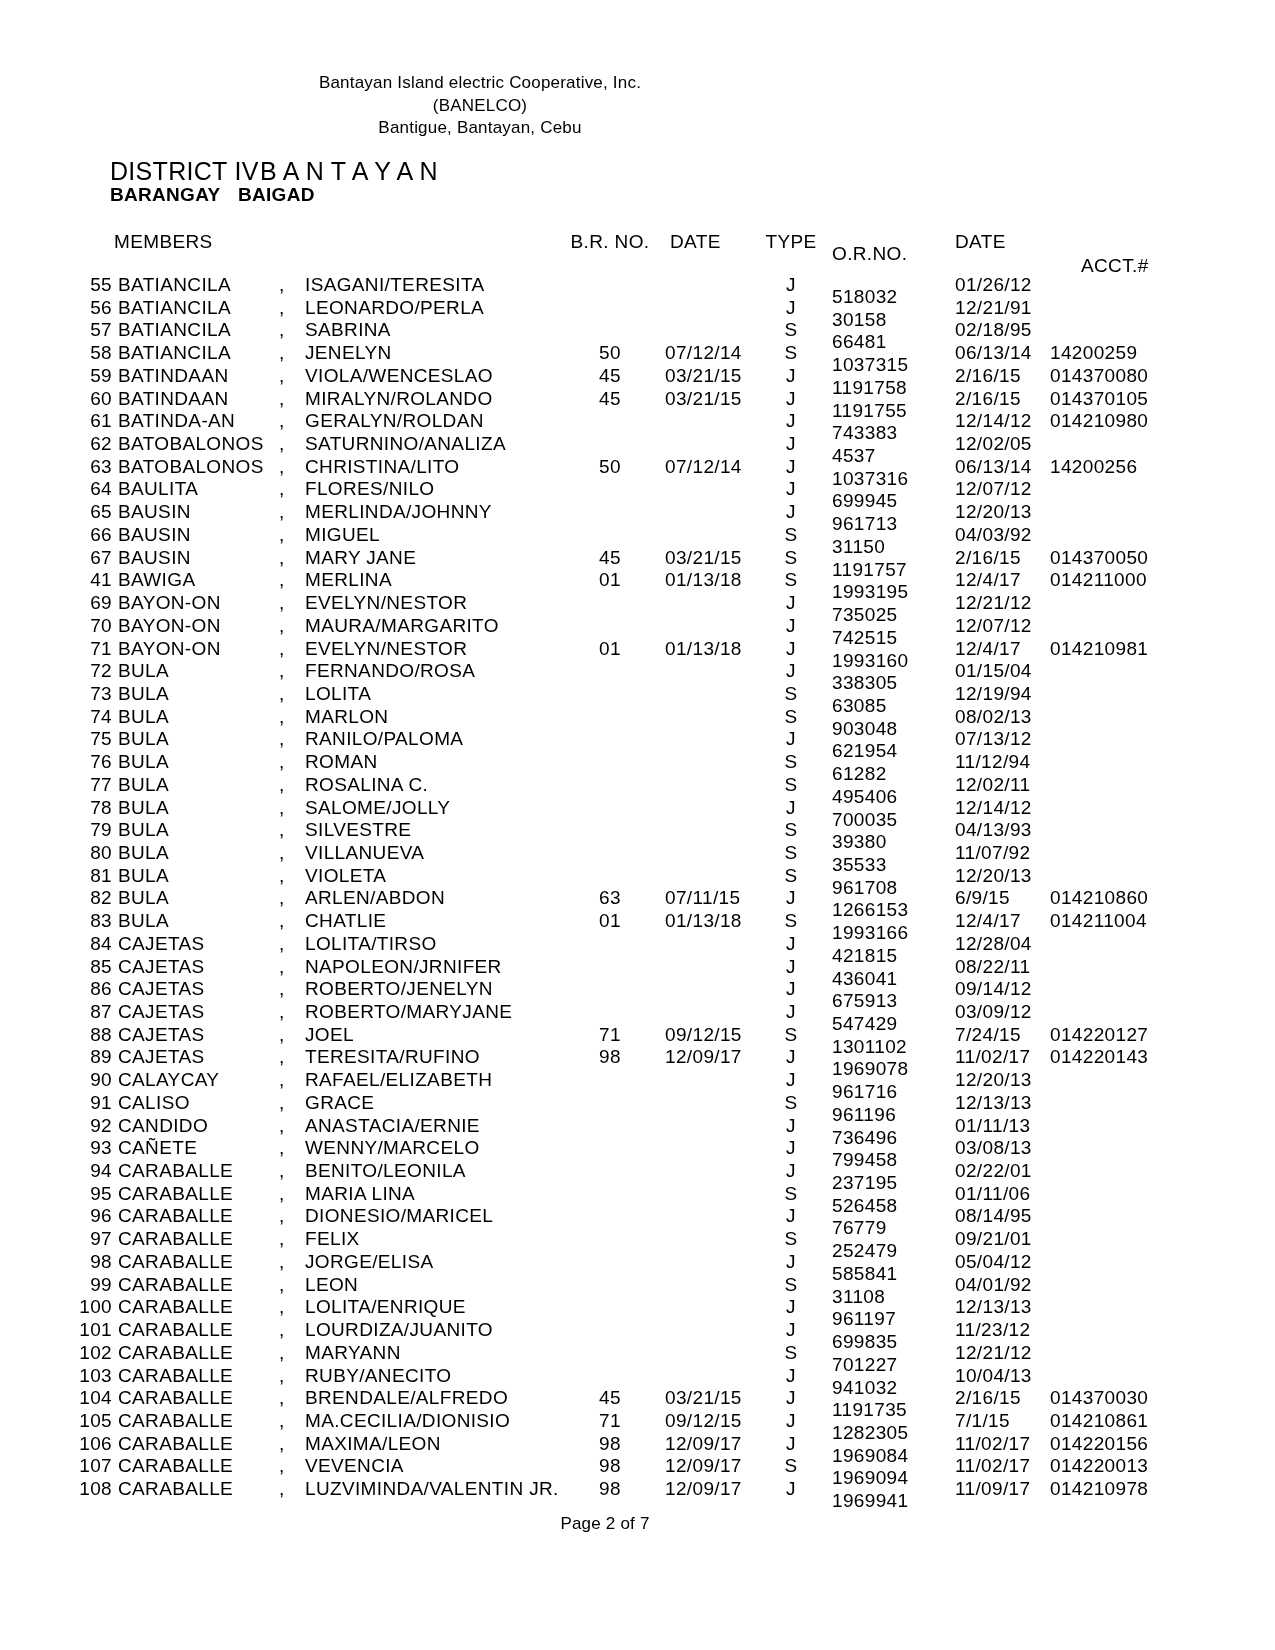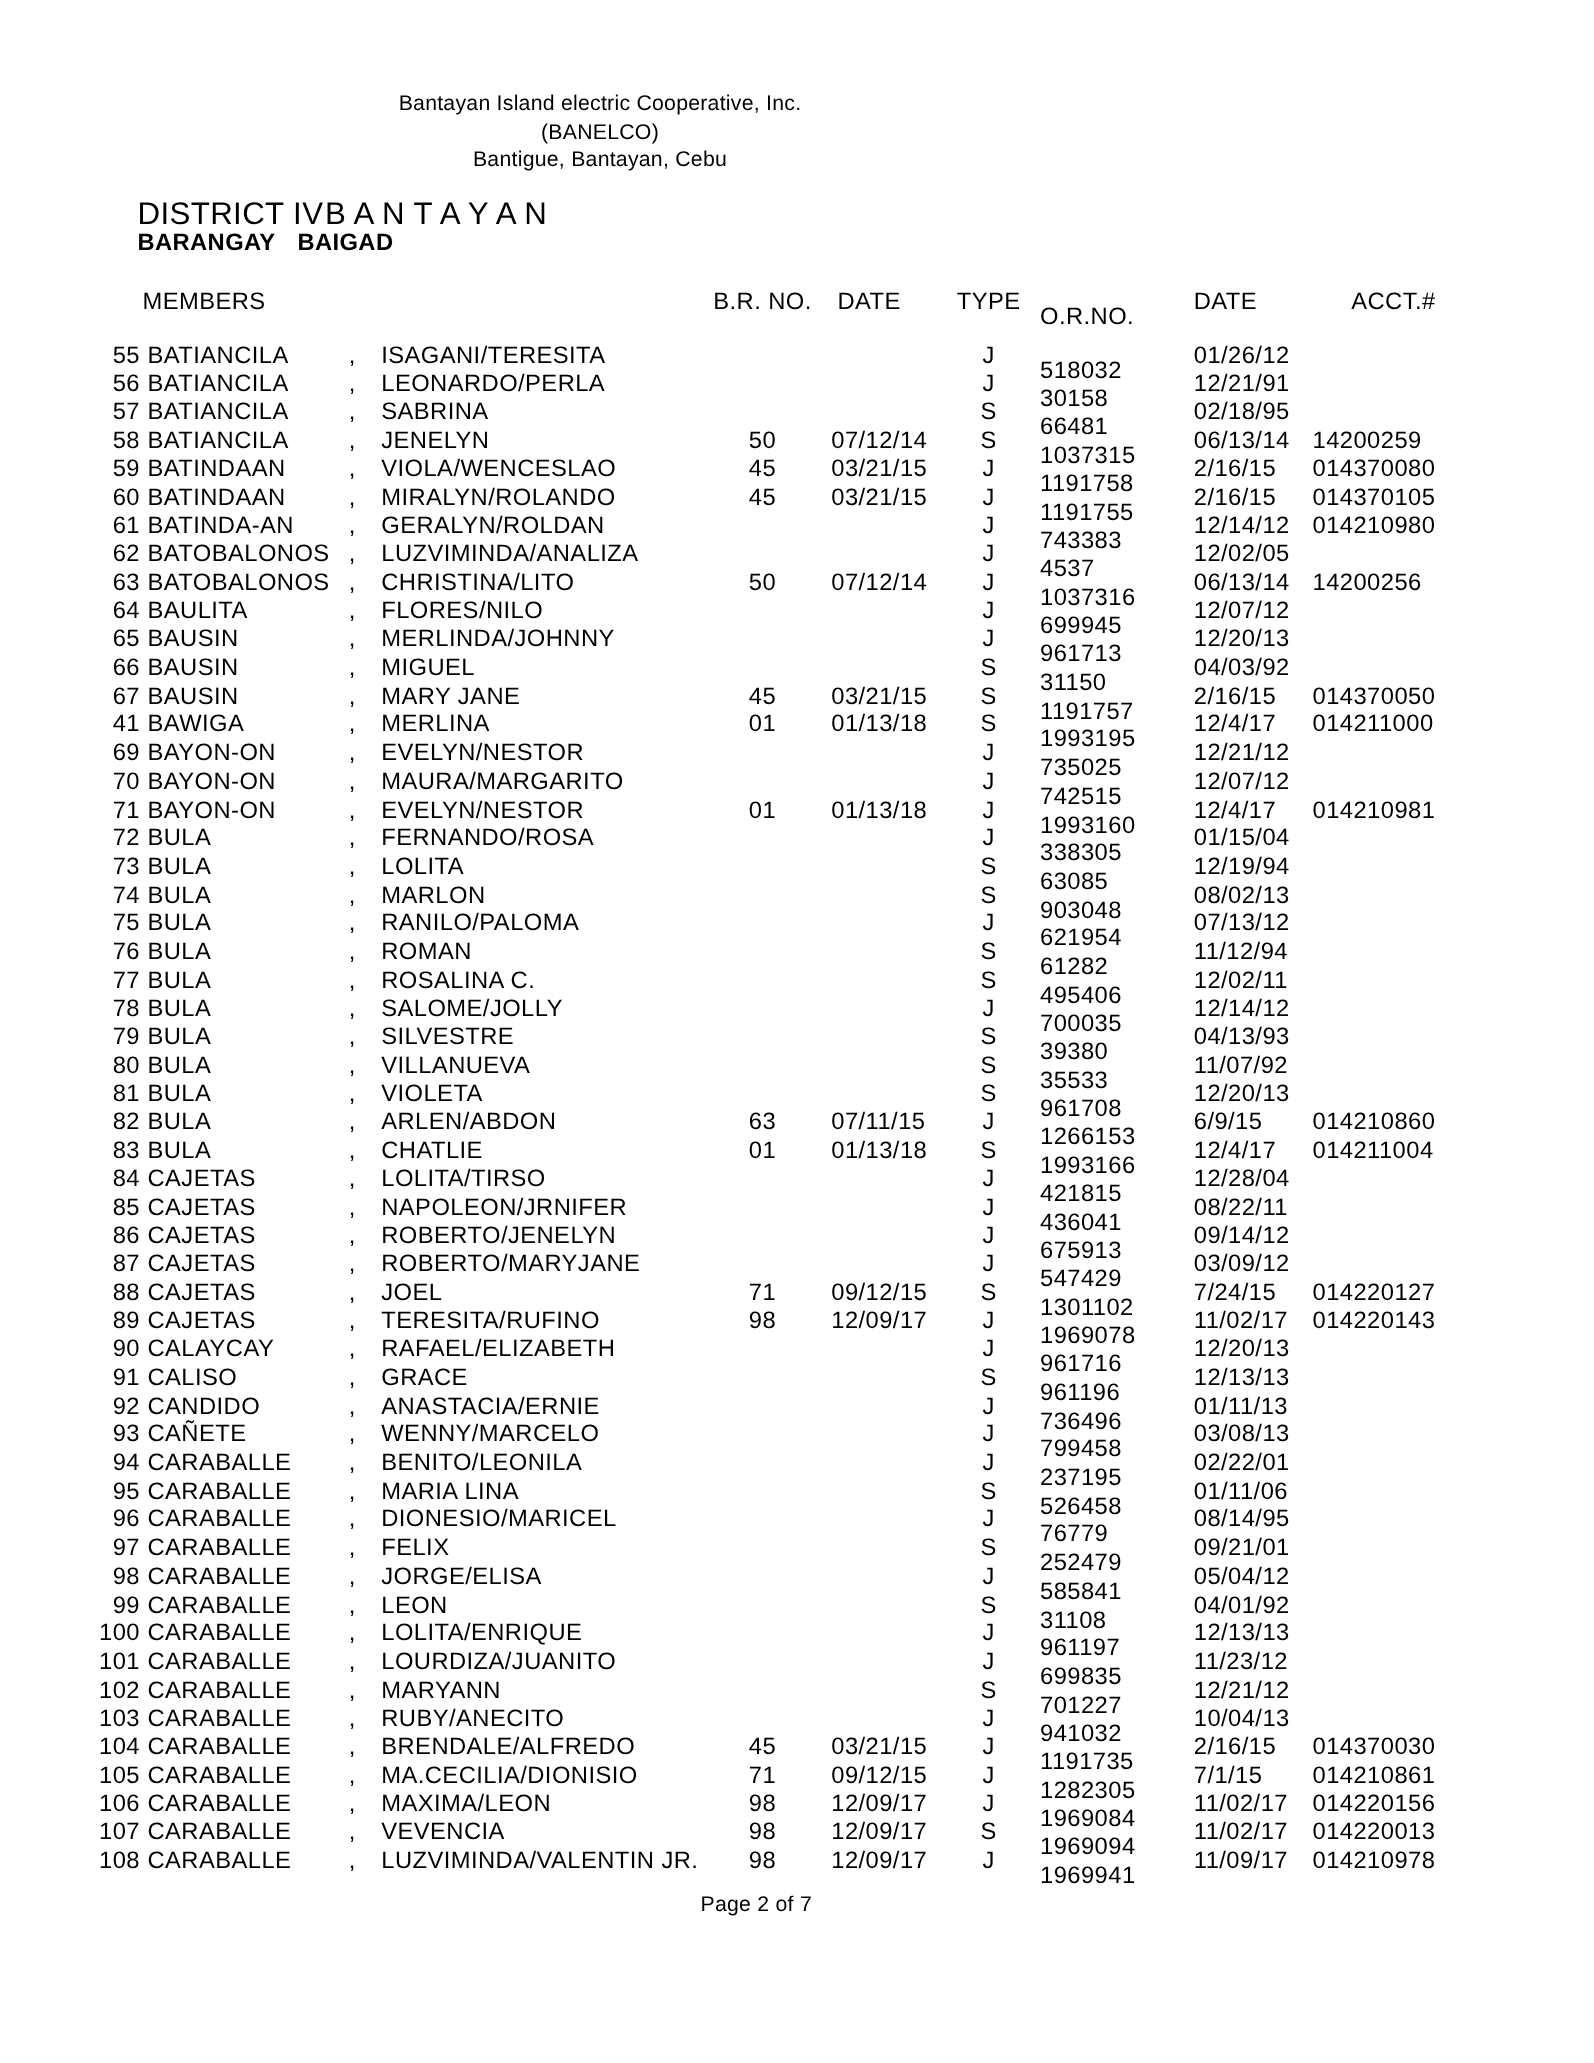--- a/index.html
+++ b/index.html
@@ -56,21 +56,21 @@
   .c-comma   { padding-left: 1px; }
   .c-given   { padding-left: 0; }
   .c-brno    { text-align: center; }
   .c-brdate  { padding-left: 0; }
   .c-type    { text-align: center; }
   .c-orno    { padding-left: 10px; margin-top: 12px; }
   .c-ordate  { padding-left: 10px; }
   .c-acct    { padding-left: 2px; }
   .header-row .c-surname { padding-left: 2px; }
   .header-row .c-brdate  { padding-left: 5px; }
-  .header-row .c-acct    { padding-left: 33px; }
+  .header-row .c-acct    { padding-left: 33px; margin-top: 24px; }
   .page-footer {
     position: absolute;
     top: 1514px; left: 0; width: 1210px;
     text-align: center;
     font-size: 17px;
     letter-spacing: 0.2px;
   }
 </style>
 </head>
 <body>
@@ -193,21 +193,21 @@
     <div class="c-type">J</div>
     <div class="c-orno">743383</div>
     <div class="c-ordate">12/14/12</div>
     <div class="c-acct">014210980</div>
   </div>
 
   <div class="grid data-row">
     <div class="c-no">62</div>
     <div class="c-surname">BATOBALONOS</div>
     <div class="c-comma">,</div>
-    <div class="c-given">LUZVIMINDA/ANALIZA</div>
+    <div class="c-given">SATURNINO/ANALIZA</div>
     <div class="c-brno"></div>
     <div class="c-brdate"></div>
     <div class="c-type">J</div>
     <div class="c-orno">4537</div>
     <div class="c-ordate">12/02/05</div>
     <div class="c-acct"></div>
   </div>
 
   <div class="grid data-row">
     <div class="c-no">63</div>

